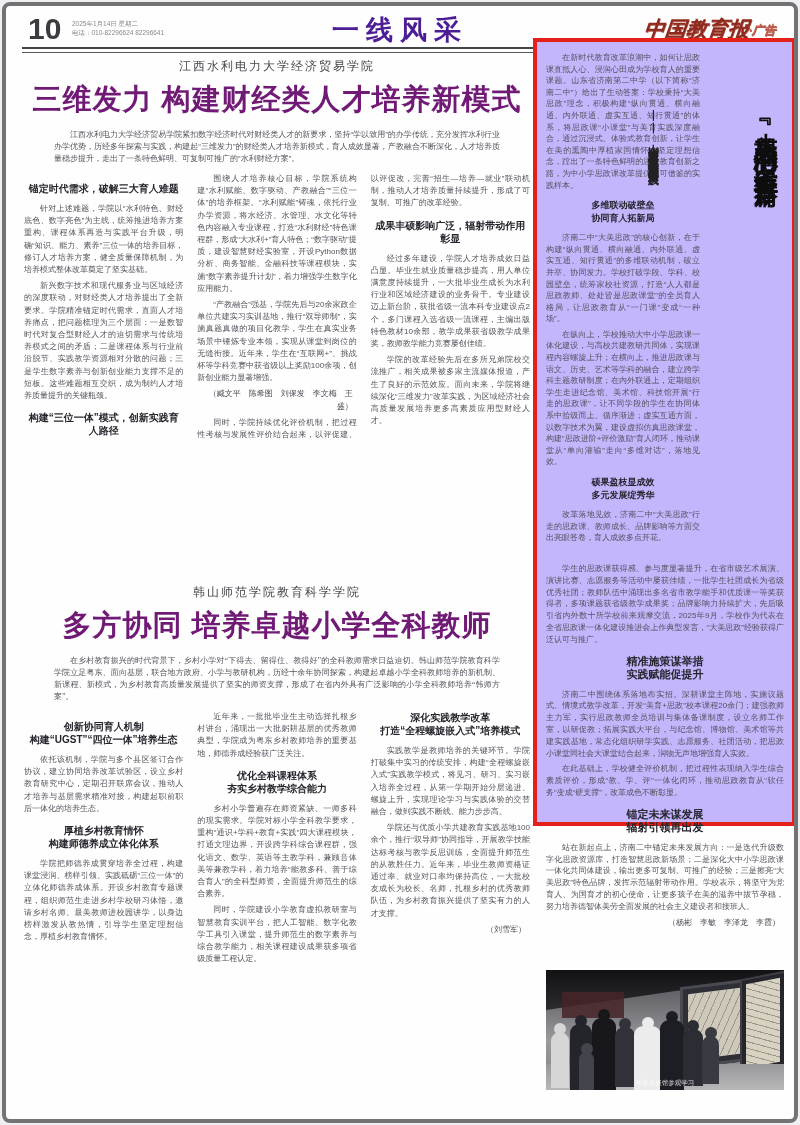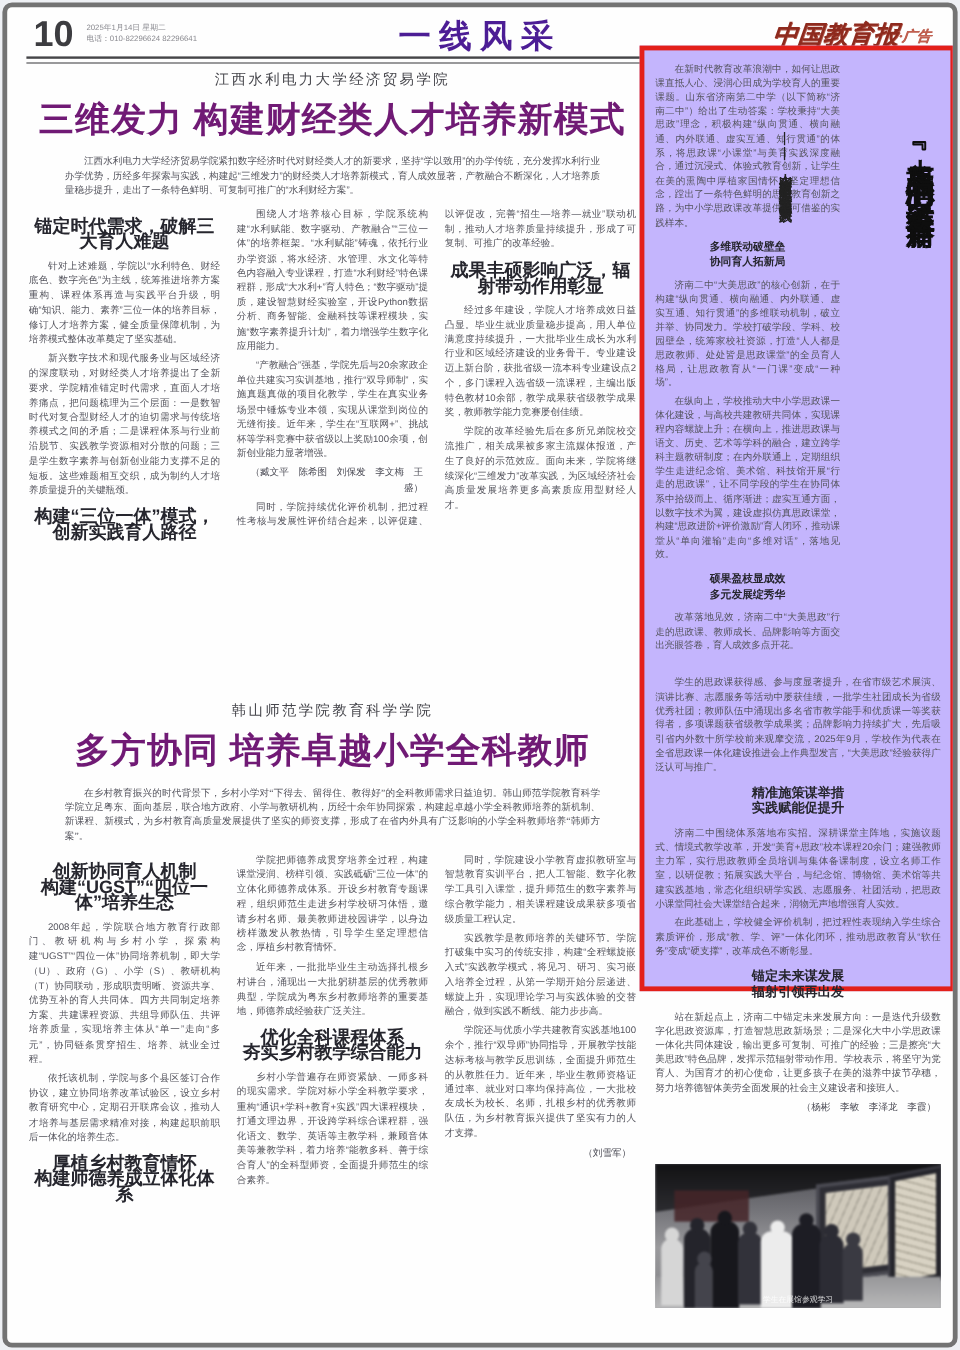--- a/index.html
+++ b/index.html
@@ -18,21 +18,21 @@
   .hdr-masthead small{font-size:12px;color:#c26050;vertical-align:2px;}
   .hdr-rule{position:absolute;left:16px;right:16px;top:41px;height:3px;
             border-top:2px solid #454548;border-bottom:1px solid #57575a;}
 
   
   .kicker{text-align:center;font-size:12px;color:#47474d;letter-spacing:2px;margin:0 0 5px 0;}
   .headline{text-align:center;font-size:29px;font-weight:900;color:#701a75;letter-spacing:1px;margin:0 0 9px 0;}
   .lead{margin:0 30px 8px 30px;font-size:8px;line-height:12px;text-align:justify;color:#53535c;text-indent:16px;}
   .cols{column-count:3;column-gap:14px;font-size:8px;line-height:12.2px;color:#53535c;text-align:justify;overflow:hidden;}
   .cols p{margin:0 0 4px 0;text-indent:16px;}
-  .sh{text-align:center;font-weight:700;color:#26262e;font-size:15px;line-height:13px;margin:9px 0 8px 0;
+  .sh{text-align:center;font-weight:700;color:#26262e;font-size:10px;line-height:13px;margin:9px 0 8px 0;
       break-inside:avoid;}
   .byline{text-align:right;color:#4b4b55;margin:2px 4px 4px 0 !important;text-indent:0 !important;}
 
   #article1{position:absolute;left:18px;top:52px;width:506px;height:524px;overflow:hidden;}
   #article1 .cols{height:362px;}
   #article2{position:absolute;left:18px;top:578px;width:506px;height:528px;overflow:hidden;}
   #article2 .lead{font-family:"Liberation Serif","DejaVu Serif",serif;}
   #article2 .cols{height:366px;}
 
   
@@ -105,34 +105,37 @@
 
   <div id="article2">
     <div class="kicker">韩山师范学院教育科学学院</div>
     <div class="headline">多方协同 培养卓越小学全科教师</div>
     <div class="lead">在乡村教育振兴的时代背景下，乡村小学对“下得去、留得住、教得好”的全科教师需求日益迫切。韩山师范学院教育科学学院立足粤东、面向基层，联合地方政府、小学与教研机构，历经十余年协同探索，构建起卓越小学全科教师培养的新机制、新课程、新模式，为乡村教育高质量发展提供了坚实的师资支撑，形成了在省内外具有广泛影响的小学全科教师培养“韩师方案”。</div>
     <div class="cols">
       <div class="sh">
         <div>创新协同育人机制</div>
         <div>构建“UGST”“四位一体”培养生态</div>
       </div>
-      <p>2008年起，学院联合地方教育行政部门、教研机构与乡村小学，探索构建“UGST”“四位一体”协同培养机制，即大学（U）、政府（G）、小学（S）、教研机构（T）协同联动，形成职责明晰、资源共享、优势互补的育人共同体。四方共同制定培养方案、共建课程资源、共组导师队伍、共评培养质量，实现培养主体从“单一”走向“多元”，协同链条贯穿招生、培养、就业全过程。</p>
       <p>依托该机制，学院与多个县区签订合作协议，建立协同培养改革试验区，设立乡村教育研究中心，定期召开联席会议，推动人才培养与基层需求精准对接，构建起职前职后一体化的培养生态。</p>
       <div class="sh">
         <div>厚植乡村教育情怀</div>
         <div>构建师德养成立体化体系</div>
       </div>
       <p>学院把师德养成贯穿培养全过程，构建课堂浸润、榜样引领、实践砥砺“三位一体”的立体化师德养成体系。开设乡村教育专题课程，组织师范生走进乡村学校研习体悟，邀请乡村名师、最美教师进校园讲学，以身边榜样激发从教热情，引导学生坚定理想信念，厚植乡村教育情怀。</p>
       <p>近年来，一批批毕业生主动选择扎根乡村讲台，涌现出一大批躬耕基层的优秀教师典型，学院成为粤东乡村教师培养的重要基地，师德养成经验获广泛关注。</p>
       <div class="sh">
         <div>优化全科课程体系</div>
         <div>夯实乡村教学综合能力</div>
       </div>
       <p>乡村小学普遍存在师资紧缺、一师多科的现实需求。学院对标小学全科教学要求，重构“通识+学科+教育+实践”四大课程模块，打通文理边界，开设跨学科综合课程群，强化语文、数学、英语等主教学科，兼顾音体美等兼教学科，着力培养“能教多科、善于综合育人”的全科型师资，全面提升师范生的综合素养。</p>
       <p>同时，学院建设小学教育虚拟教研室与智慧教育实训平台，把人工智能、数字化教学工具引入课堂，提升师范生的数字素养与综合教学能力，相关课程建设成果获多项省级质量工程认定。</p>
+      <div class="sh">
+        <div>深化实践教学改革</div>
+        <div>打造“全程螺旋嵌入式”培养模式</div>
+      </div>
       <p>实践教学是教师培养的关键环节。学院打破集中实习的传统安排，构建“全程螺旋嵌入式”实践教学模式，将见习、研习、实习嵌入培养全过程，从第一学期开始分层递进、螺旋上升，实现理论学习与实践体验的交替融合，做到实践不断线、能力步步高。</p>
       <p>学院还与优质小学共建教育实践基地100余个，推行“双导师”协同指导，开展教学技能达标考核与教学反思训练，全面提升师范生的从教胜任力。近年来，毕业生教师资格证通过率、就业对口率均保持高位，一大批校友成长为校长、名师，扎根乡村的优秀教师队伍，为乡村教育振兴提供了坚实有力的人才支撑。</p>
       <p class="byline">（刘雪军）</p>
     </div>
   </div>
 
   <div id="article3">
     <div class="a3-rowA">
       <div class="a3-text">
         <p>在新时代教育改革浪潮中，如何让思政课直抵人心、浸润心田成为学校育人的重要课题。山东省济南第二中学（以下简称“济南二中”）给出了生动答案：学校秉持“大美思政”理念，积极构建“纵向贯通、横向融通、内外联通、虚实互通、知行贯通”的体系，将思政课“小课堂”与美育实践深度融合，通过沉浸式、体验式教育创新，让学生在美的熏陶中厚植家国情怀、坚定理想信念，蹚出了一条特色鲜明的思政教育创新之路，为中小学思政课改革提供了可借鉴的实践样本。</p>

